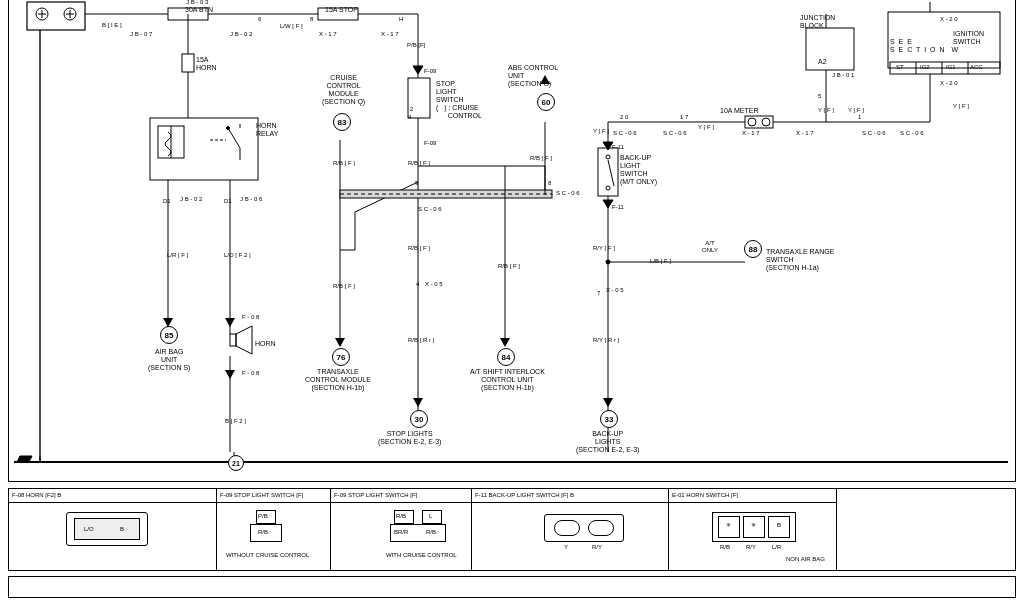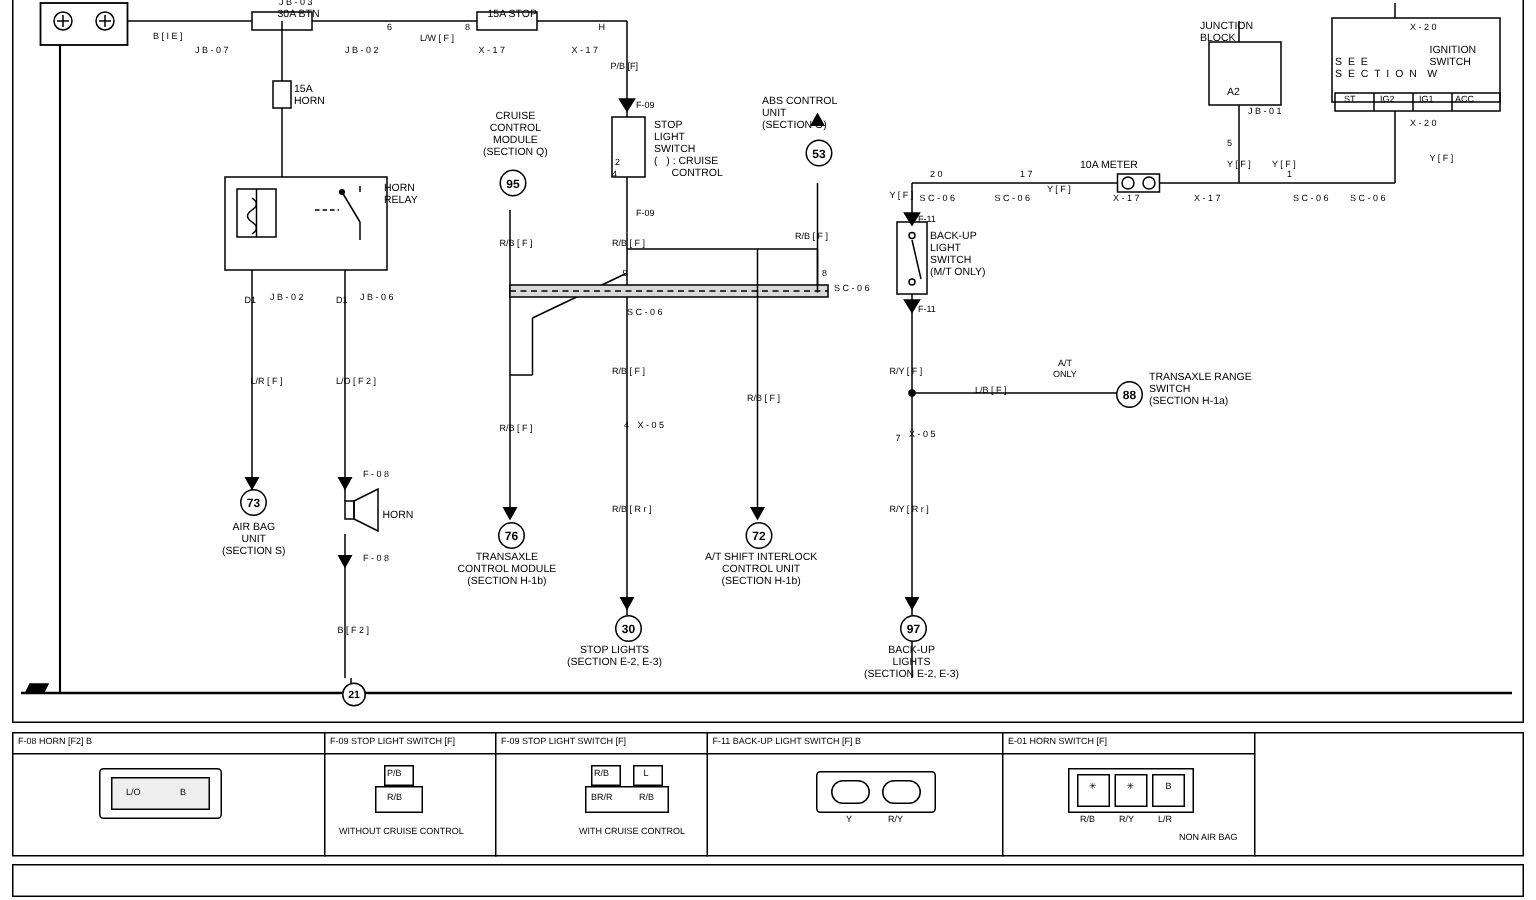--- a/index.html
+++ b/index.html
@@ -139,42 +139,42 @@
       <line x1="608" y1="262" x2="608" y2="262"></line>
       <circle cx="608" cy="262" r="2" fill="#000"></circle>
 
       <path d="M20 456 l12 0 l-3 6 l-12 0 z" fill="#000"></path>
       <line x1="40" y1="456" x2="40" y2="462"></line>
 
     </g>
   </svg>
 
   <div class="circ" style="left:333px;top:113px;width:16px;height:16px;">
-      <span>95</span>
+      <span>83</span>
     </div>
   <div class="circ" style="left:537px;top:93px;width:16px;height:16px;">
-      <span>53</span>
-    </div>
-  <div class="circ" style="left:744px;top:254px;width:16px;height:16px;">
+      <span>60</span>
+    </div>
+  <div class="circ" style="left:744px;top:240px;width:16px;height:16px;">
       <span>88</span>
     </div>
   <div class="circ" style="left:160px;top:326px;width:16px;height:16px;">
-      <span>73</span>
+      <span>85</span>
     </div>
   <div class="circ" style="left:332px;top:348px;width:16px;height:16px;">
       <span>76</span>
     </div>
   <div class="circ" style="left:410px;top:410px;width:16px;height:16px;">
       <span>30</span>
     </div>
   <div class="circ" style="left:497px;top:348px;width:16px;height:16px;">
-      <span>72</span>
+      <span>84</span>
     </div>
   <div class="circ" style="left:600px;top:410px;width:16px;height:16px;">
-      <span>97</span>
+      <span>33</span>
     </div>
   <div class="circ" style="left:228px;top:455px;width:14px;height:14px;font-size:7px;">
       <span>21</span>
     </div>
 
   <svg width="1024" height="600">
     <g fill="#000">
       <path d="M163 318 l10 0 l-5 9 z"></path>
       <path d="M225 318 l10 0 l-5 9 z"></path>
       <path d="M335 338 l10 0 l-5 9 z"></path>

